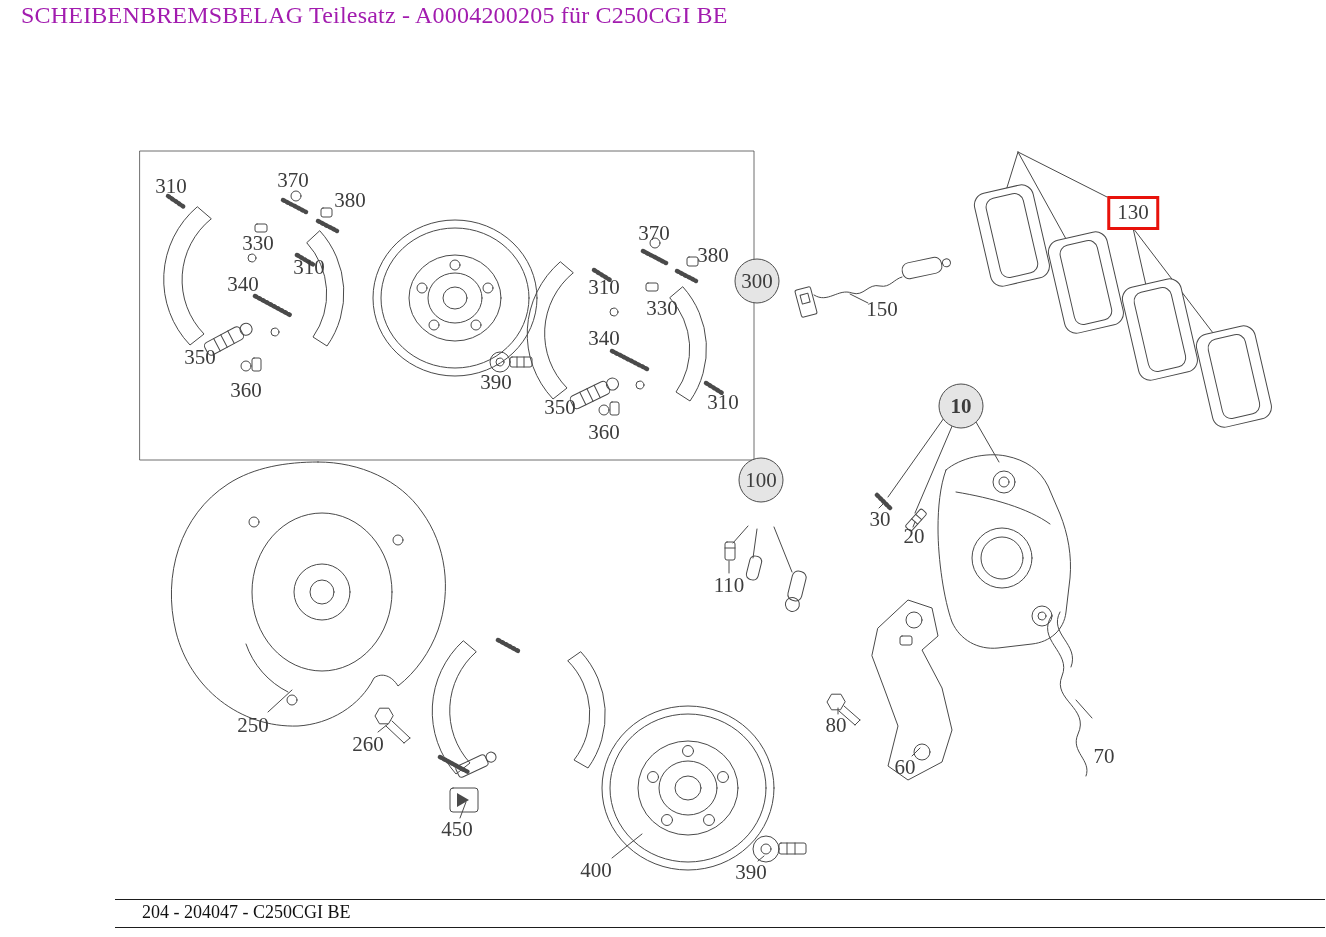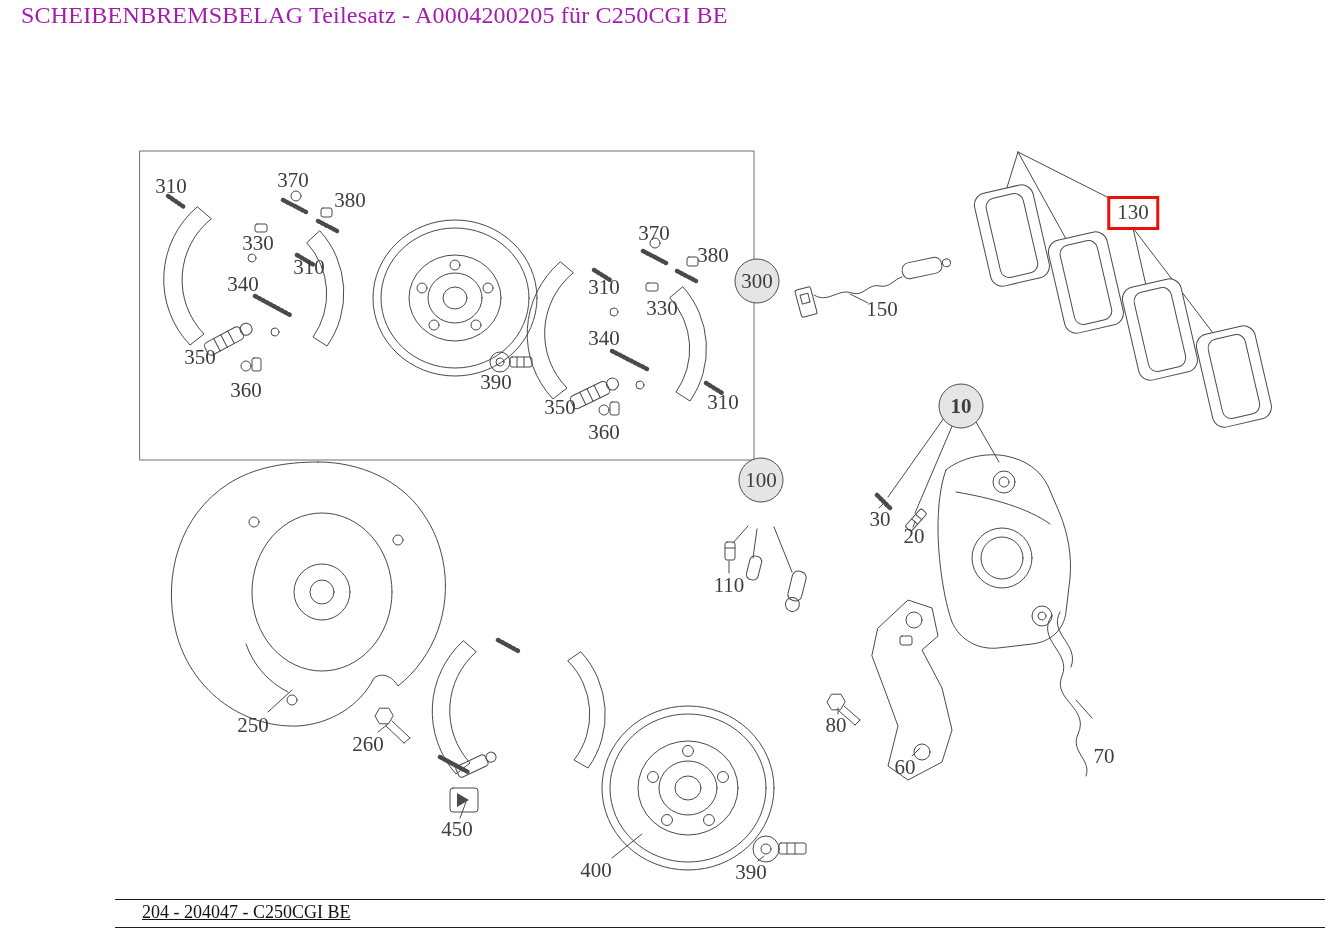--- a/index.html
+++ b/index.html
@@ -33,21 +33,21 @@
   .part-label.highlight-box {
     border:3px solid var(--highlight,#e8120b);
     padding:3px 7px 4px;
     background:transparent;
   }
 
   .footer {
     position:absolute; left:115px; right:1px; top:899px;
     border-top:1.5px solid #1d1d1d; border-bottom:1.5px solid #1d1d1d;
     padding:2px 0 4px 27px;
-    font-size:18px; color:#111;text-decoration:underline;
+    font-size:18px; color:#111;
   }
 </style>
 </head>
 <body>
 
 <h1 class="page-title">SCHEIBENBREMSBELAG Teilesatz - A0004200205 für C250CGI BE</h1>
 
 <svg id="drawing" width="1326" height="937" viewBox="0 0 1326 937">
   <g class="ln">
     <rect class="thin" x="140" y="151" width="614" height="309"></rect>

